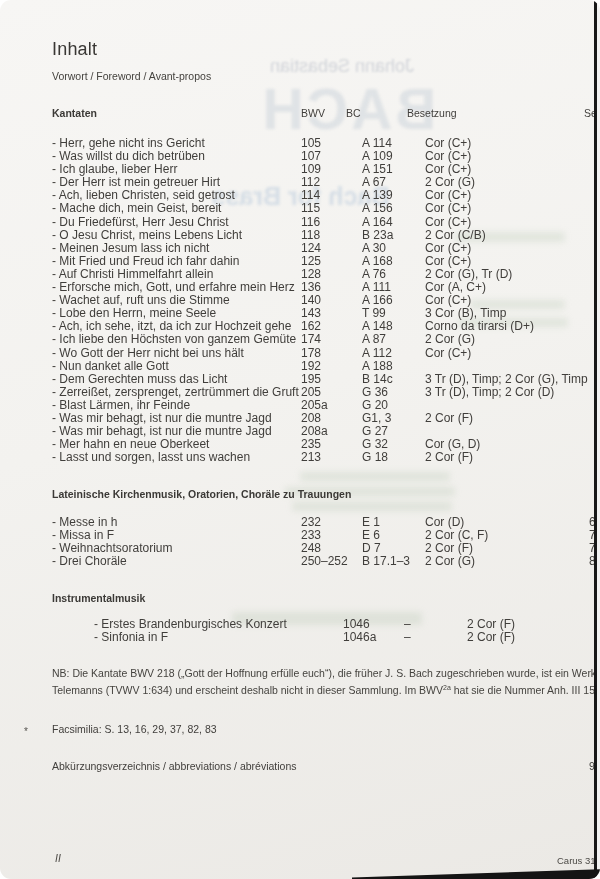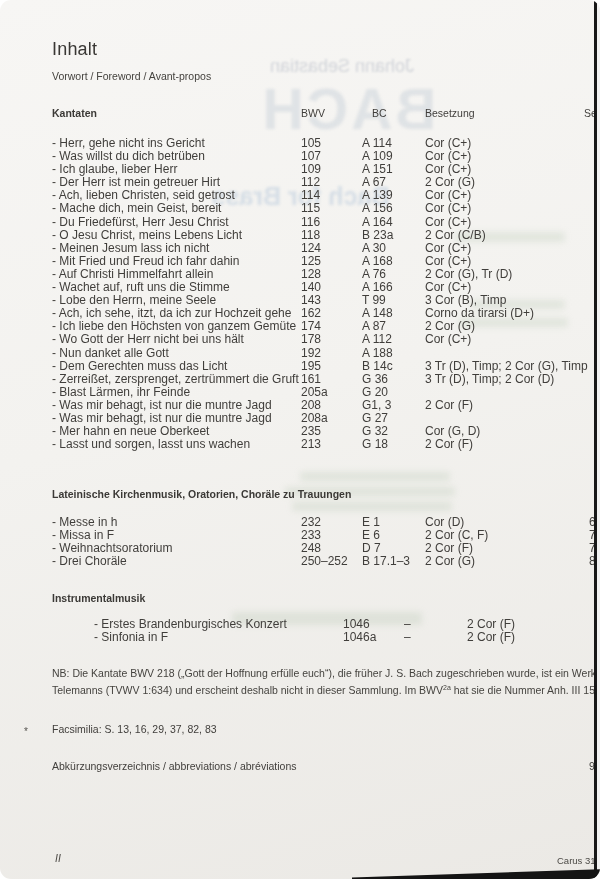--- a/index.html
+++ b/index.html
@@ -10,22 +10,22 @@
     -webkit-font-smoothing:antialiased;
   }
   .abs{position:absolute;}
   .h1{left:52px;top:39px;font-size:18px;font-weight:400;color:#393734;letter-spacing:.2px;}
   .sub{left:52px;top:70px;font-size:10.5px;color:#45433f;}
   .bold{font-weight:700;color:#3b3936;}
   .colhead{left:52px;top:107px;font-size:10.5px;}
   .colhead span{position:absolute;white-space:nowrap;}
   .ch-title{left:0;}
   .ch-bwv{left:249px;}
-  .ch-bc{left:320px;}
-  .ch-bes{left:373px;}
+  .ch-bc{left:294px;}
+  .ch-bes{left:355px;}
   .ch-page{left:532px;}
   .rows{left:52px;width:548px;}
   .row{position:relative;height:13.1px;font-size:12px;}
   .row .cell{position:absolute;top:0;white-space:nowrap;}
   .c-title{left:0;width:246px;}
   .c-bwv{left:249px;width:58px;}
   .c-bc{left:310px;width:60px;}
   .c-bes{left:373px;width:160px;}
   .c-page{left:537px;width:22px;}
   .sec-head{left:52px;font-size:10.5px;font-weight:700;color:#3b3936;white-space:nowrap;}
@@ -148,20 +148,27 @@
         <span class="cell c-page"></span>
       </div>
       <div class="row">
         <span class="cell c-title">- Auf Christi Himmelfahrt allein</span>
         <span class="cell c-bwv">128</span>
         <span class="cell c-bc">A 76</span>
         <span class="cell c-bes">2 Cor (G), Tr (D)</span>
         <span class="cell c-page"></span>
       </div>
       <div class="row">
+        <span class="cell c-title">- Erforsche mich, Gott, und erfahre mein Herz</span>
+        <span class="cell c-bwv">136</span>
+        <span class="cell c-bc">A 111</span>
+        <span class="cell c-bes">Cor (A, C+)</span>
+        <span class="cell c-page"></span>
+      </div>
+      <div class="row">
         <span class="cell c-title">- Wachet auf, ruft uns die Stimme</span>
         <span class="cell c-bwv">140</span>
         <span class="cell c-bc">A 166</span>
         <span class="cell c-bes">Cor (C+)</span>
         <span class="cell c-page"></span>
       </div>
       <div class="row">
         <span class="cell c-title">- Lobe den Herrn, meine Seele</span>
         <span class="cell c-bwv">143</span>
         <span class="cell c-bc">T 99</span>
@@ -198,21 +205,21 @@
       </div>
       <div class="row">
         <span class="cell c-title">- Dem Gerechten muss das Licht</span>
         <span class="cell c-bwv">195</span>
         <span class="cell c-bc">B 14c</span>
         <span class="cell c-bes">3 Tr (D), Timp; 2 Cor (G), Timp</span>
         <span class="cell c-page"></span>
       </div>
       <div class="row">
         <span class="cell c-title">- Zerreißet, zersprenget, zertrümmert die Gruft</span>
-        <span class="cell c-bwv">161</span>
+        <span class="cell c-bwv">205</span>
         <span class="cell c-bc">G 36</span>
         <span class="cell c-bes">3 Tr (D), Timp; 2 Cor (D)</span>
         <span class="cell c-page"></span>
       </div>
       <div class="row">
         <span class="cell c-title">- Blast Lärmen, ihr Feinde</span>
         <span class="cell c-bwv">205a</span>
         <span class="cell c-bc">G 20</span>
         <span class="cell c-bes"></span>
         <span class="cell c-page"></span>

